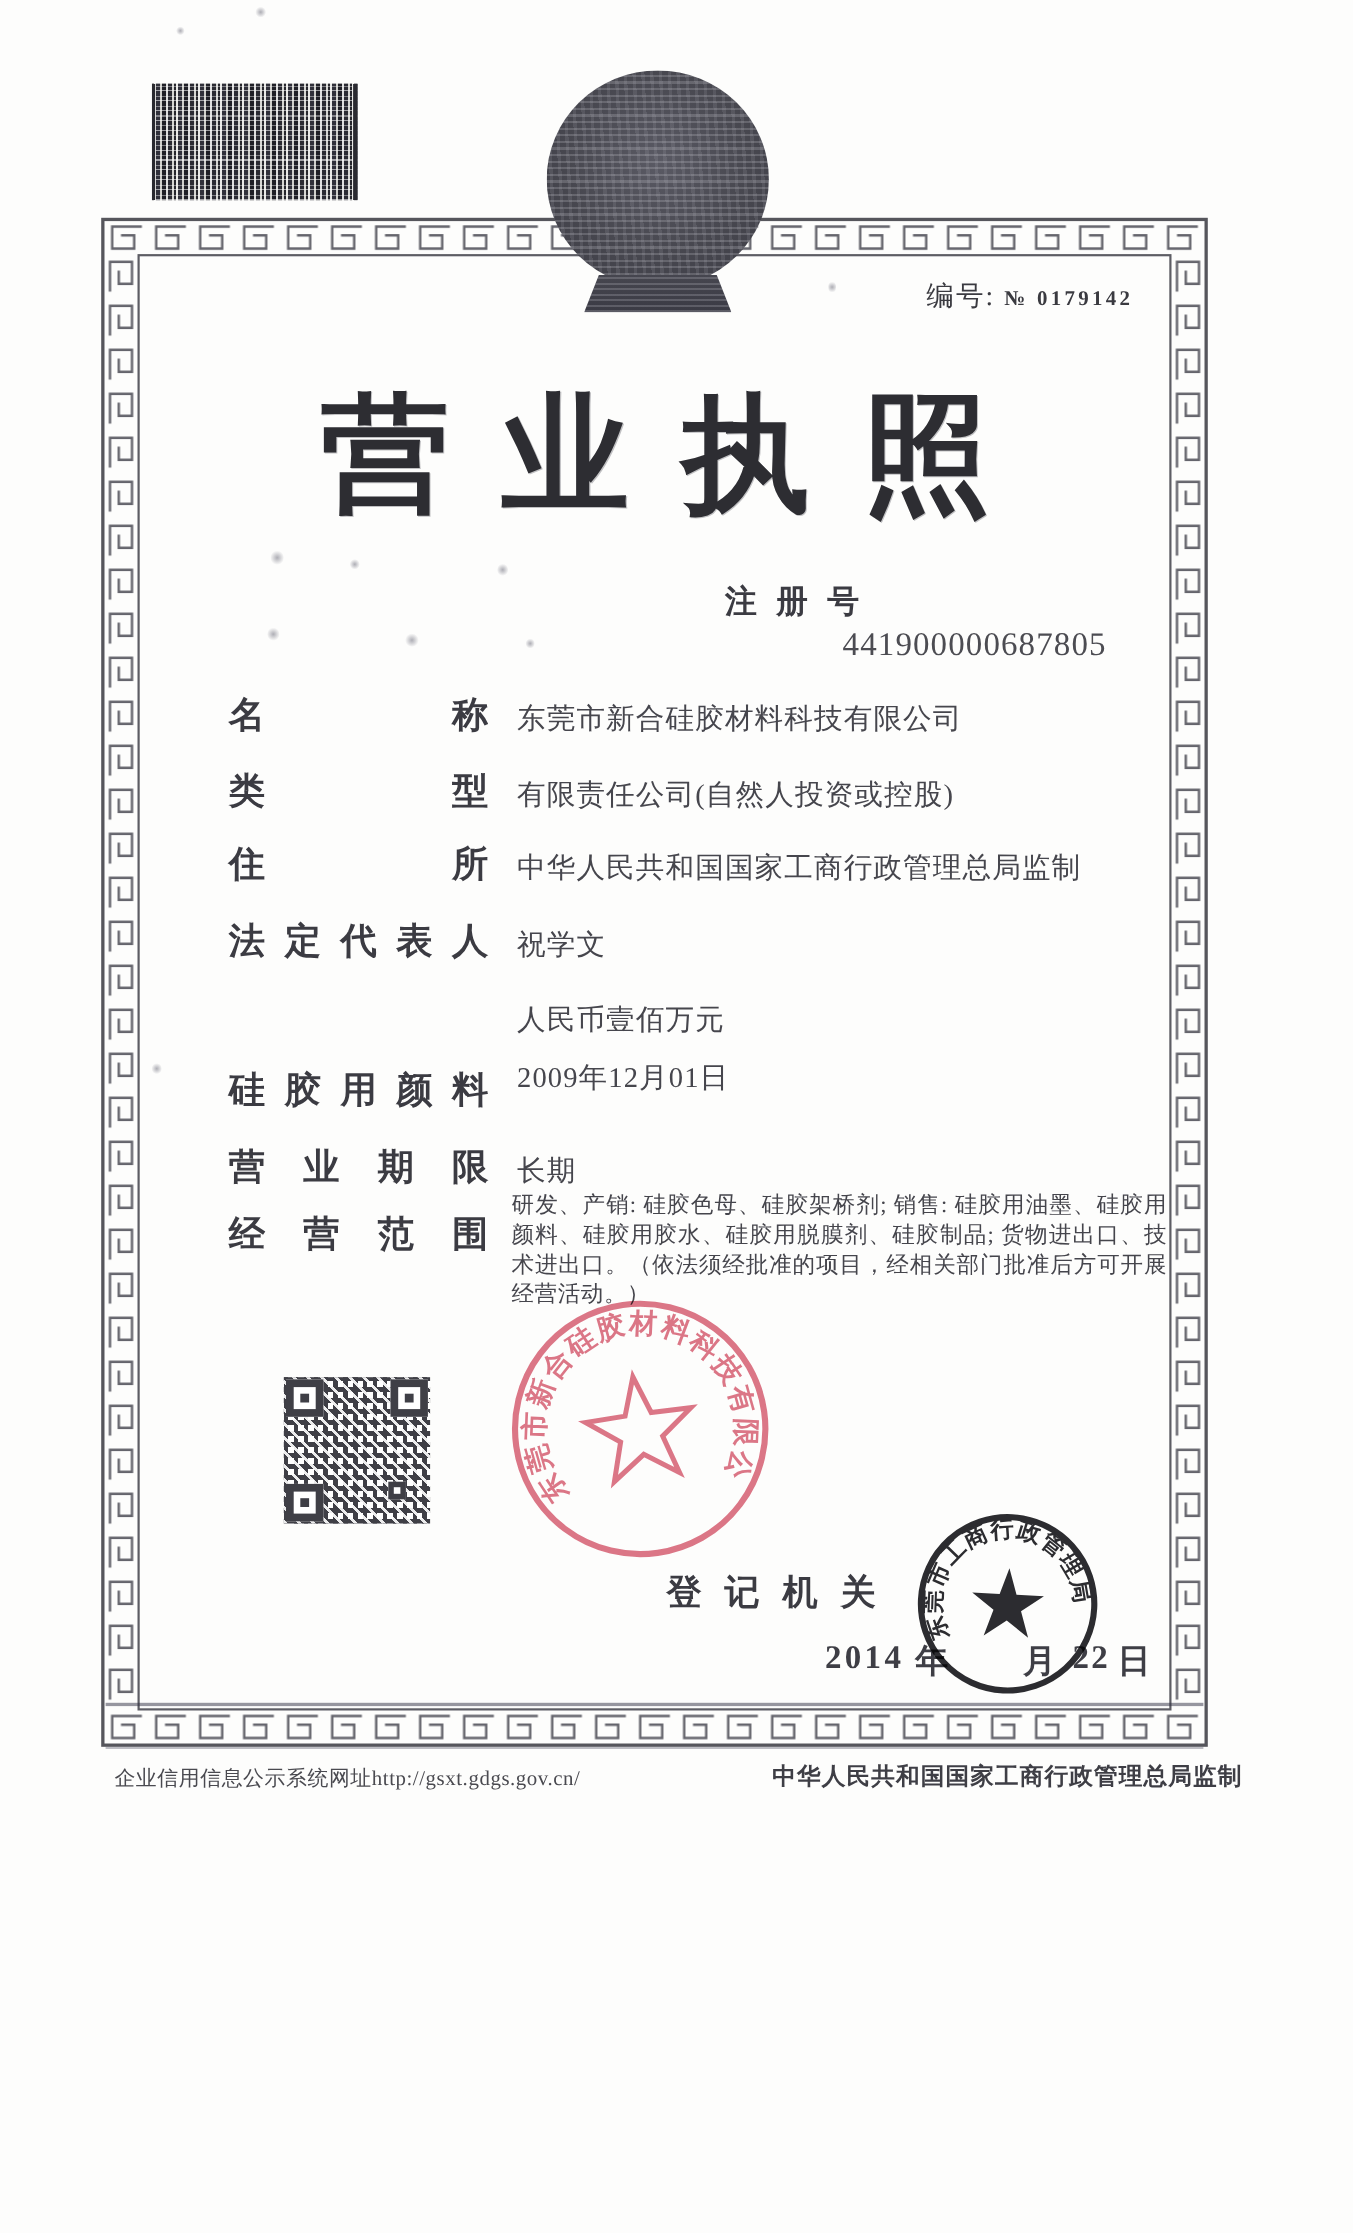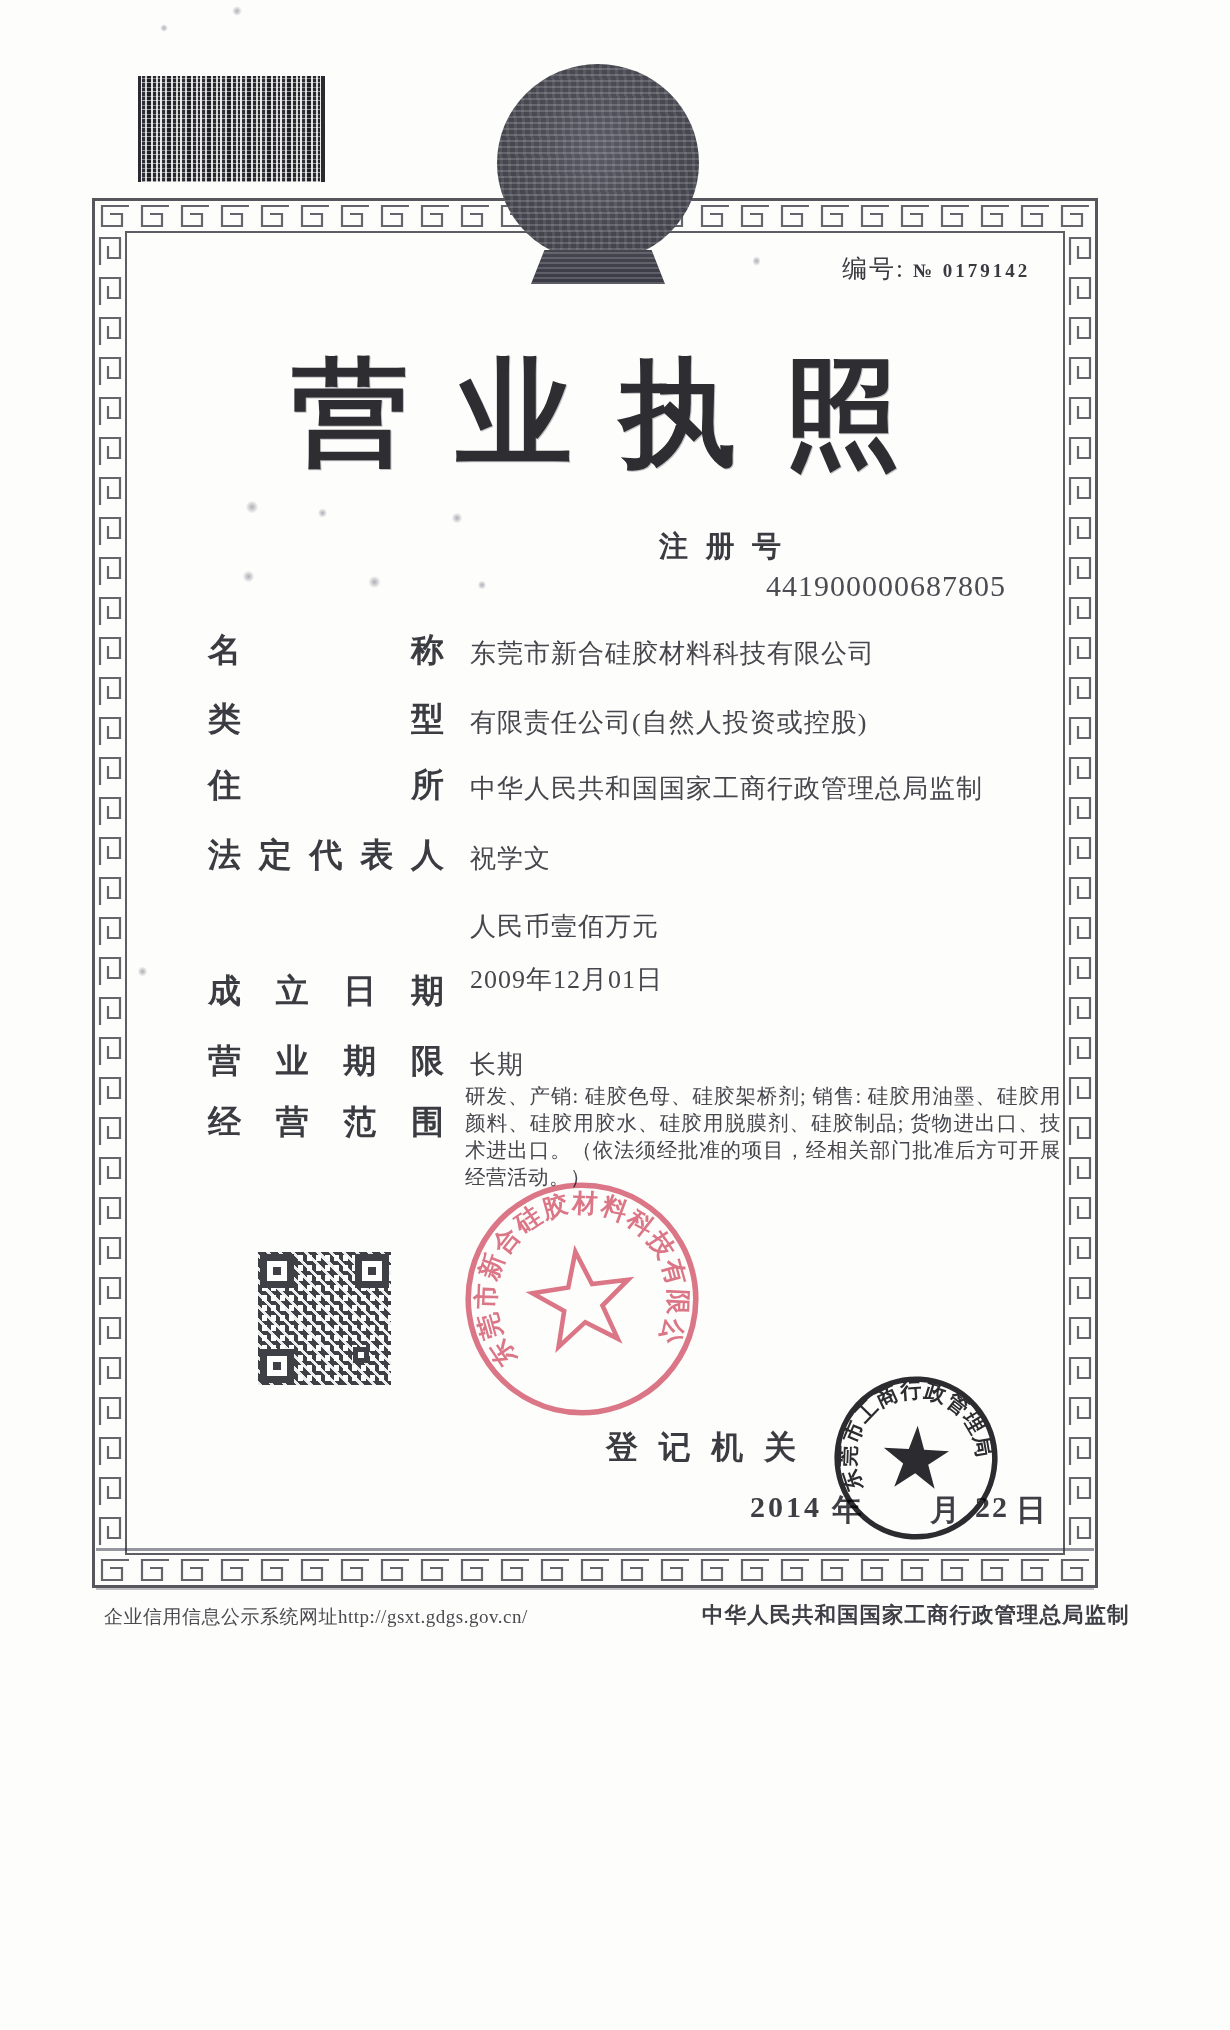--- a/index.html
+++ b/index.html
@@ -157,21 +157,21 @@
   <div class="fvalue r1v">有限责任公司(自然人投资或控股)</div>
 
   <div class="flabel r2l">住所</div>
   <div class="fvalue r2v">中华人民共和国国家工商行政管理总局监制</div>
 
   <div class="flabel r3l">法定代表人</div>
   <div class="fvalue r3v">祝学文</div>
 
   <div class="fvalue r4v">人民币壹佰万元</div>
 
-  <div class="flabel r5l">成立日期</div>
+  <div class="flabel r5l">硅胶用颜料</div>
   <div class="fvalue r5v">2009年12月01日</div>
 
   <div class="flabel r6l">营业期限</div>
   <div class="fvalue r6v">长期</div>
 
   <div class="flabel r7l">经营范围</div>
   <div class="scope">研发、产销: 硅胶色母、硅胶架桥剂; 销售: 硅胶用油墨、硅胶用颜料、硅胶用胶水、硅胶用脱膜剂、硅胶制品; 货物进出口、技术进出口。（依法须经批准的项目，经相关部门批准后方可开展经营活动。）</div>
 
   <div class="qr">
     <div class="qr-f qr-tl"></div>

